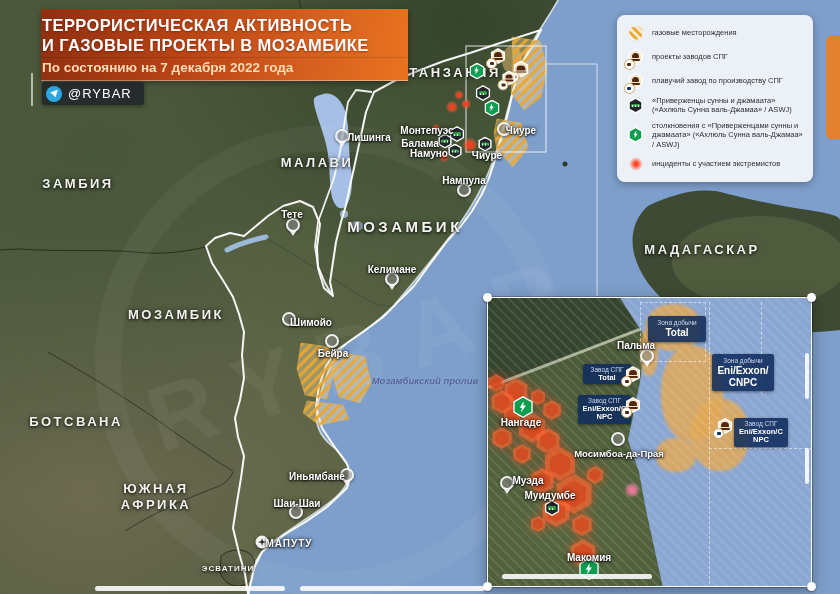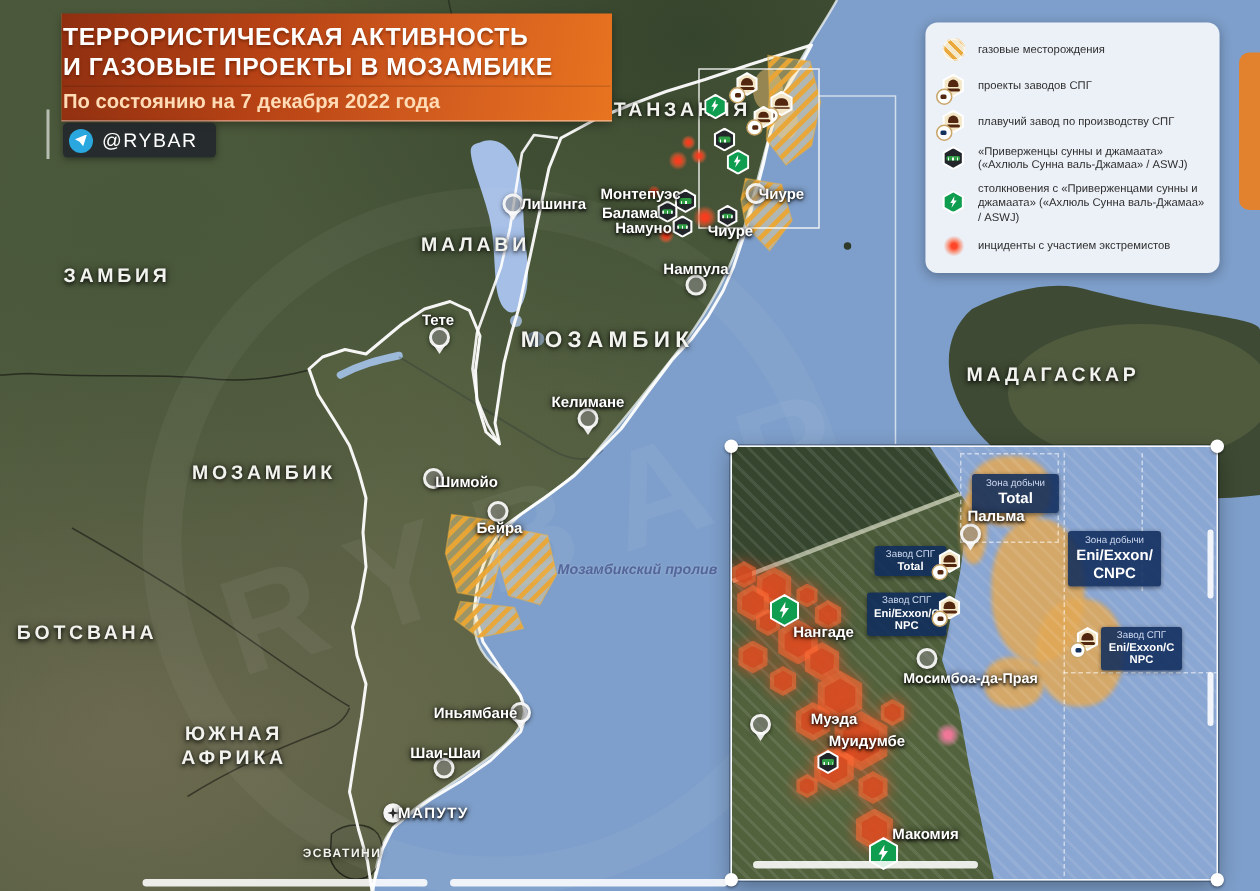--- a/index.html
+++ b/index.html
@@ -104,21 +104,21 @@
   .dash-box{position:absolute;border:1px dashed rgba(255,255,255,.55);}
   .zone{position:absolute;background:rgba(16,44,92,.88);color:#fff;border-radius:2px;text-align:center;
     padding:3px 3px;box-shadow:0 1px 3px rgba(0,0,0,.45);}
   .zone .k{display:block;font-size:6.5px;color:#ccd8ef;line-height:1.25;}
   .zone .n{display:block;font-weight:700;font-size:10px;line-height:1.15;overflow-wrap:anywhere;}
   .plab{position:absolute;background:rgba(16,44,92,.88);color:#fff;border-radius:2px;text-align:center;
     padding:2px 3px;box-shadow:0 1px 3px rgba(0,0,0,.45);}
   .plab .k{display:block;font-size:6.5px;color:#ccd8ef;line-height:1.2;}
   .plab .n{display:block;font-weight:700;font-size:7.5px;line-height:1.15;overflow-wrap:anywhere;}
   .ilabel{position:absolute;transform:translate(-50%,-50%);font-weight:700;font-size:10px;color:#fff;
-    text-shadow:0 1px 2px #000,0 0 4px rgba(0,0,0,.9);white-space:nowrap;margin-left:28px;}
+    text-shadow:0 1px 2px #000,0 0 4px rgba(0,0,0,.9);white-space:nowrap;}
   .hnd{position:absolute;width:9px;height:9px;border-radius:50%;background:#fff;box-shadow:0 1px 2px rgba(0,0,0,.4);}
   .wbar{position:absolute;height:5px;border-radius:3px;background:rgba(255,255,255,.88);}
   .vbar{position:absolute;width:4px;border-radius:2px;background:rgba(255,255,255,.88);}
   .frame-line{position:absolute;background:rgba(255,255,255,.6);}
 </style>
 </head>
 <body>
 
 <div id="stage">
   <div class="map-base"></div>
@@ -166,21 +166,21 @@
   </svg>
 
   <div class="wm-ring" style="left:95px;top:125px;width:420px;height:420px;"></div>
   <div class="wm-text" style="left:140px;top:300px;">RYBAR</div>
 
   <div class="clabel" style="left:455px;top:73px;">ТАНЗАНИЯ</div>
   <div class="clabel" style="left:78px;top:184px;">ЗАМБИЯ</div>
   <div class="clabel" style="left:317px;top:163px;">МАЛАВИ</div>
   <div class="clabel big" style="left:405px;top:227px;">МОЗАМБИК</div>
   <div class="clabel" style="left:176px;top:315px;">МОЗАМБИК</div>
-  <div class="clabel" style="left:58px;top:422px;">БОТСВАНА</div>
+  <div class="clabel" style="left:76px;top:422px;">БОТСВАНА</div>
   <div class="clabel wrap" style="left:156px;top:497px;text-align:center;">ЮЖНАЯ АФРИКА</div>
   <div class="clabel" style="left:702px;top:250px;text-align:right;">МАДАГАСКАР</div>
   <div class="clabel small" style="left:228px;top:569px;">ЭСВАТИНИ</div>
 
   <div class="sea-label" style="left:425px;top:380px;">Мозамбикский пролив</div>
 
   <span class="glow" style="left:452px;top:107px;width:13px;height:13px;"></span>
   <span class="glow" style="left:466px;top:104px;width:11px;height:11px;"></span>
   <span class="glow" style="left:470px;top:145px;width:16px;height:16px;"></span>
   <span class="glow" style="left:444px;top:157px;width:11px;height:11px;"></span>

